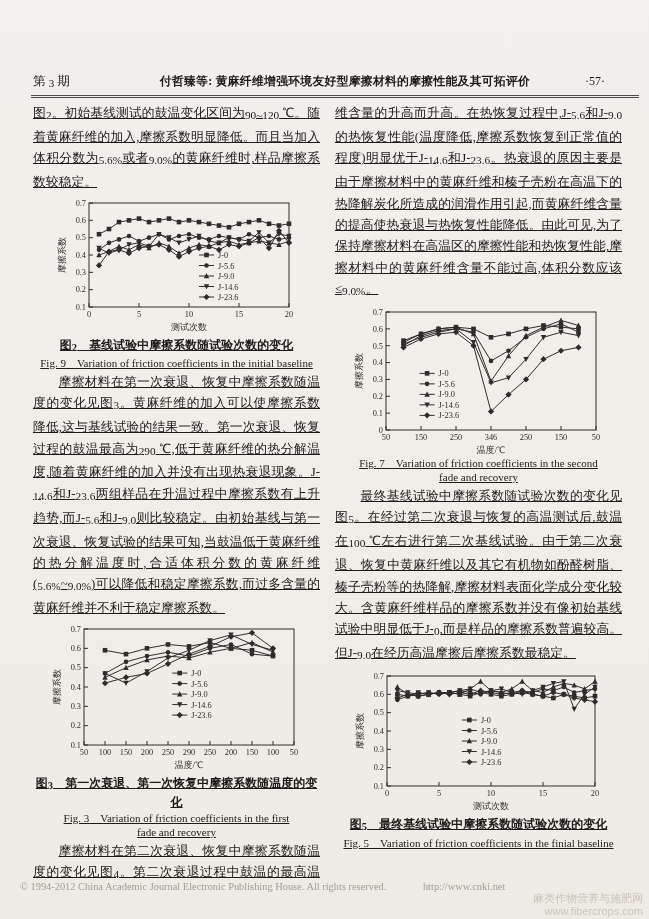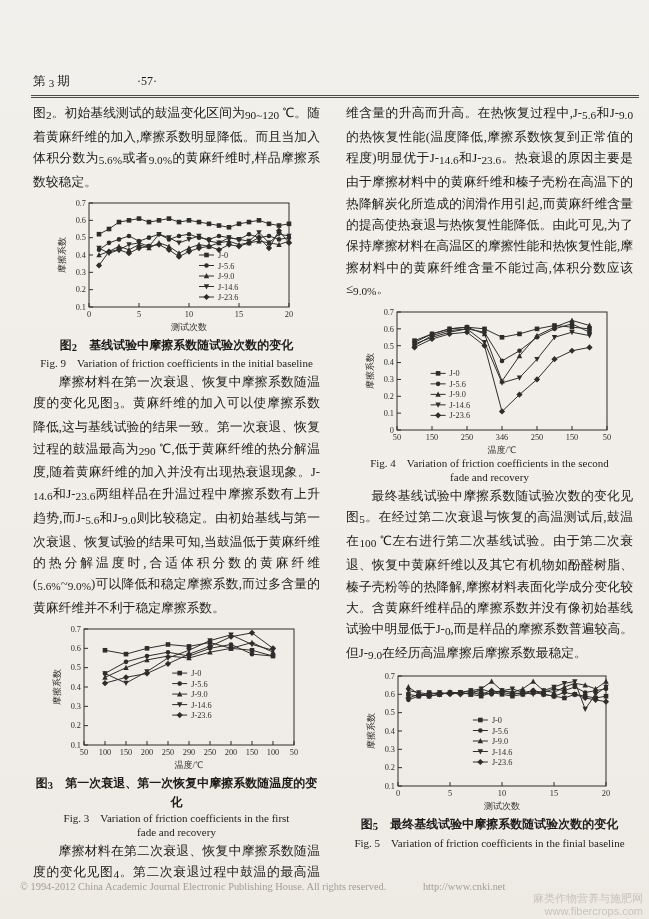--- a/index.html
+++ b/index.html
@@ -3,24 +3,24 @@
 <meta charset="utf-8">
 <style>
   html,body{margin:0;padding:0;background:#dedcd7;}
   .page{position:relative;width:649px;height:919px;margin:0 auto;overflow:hidden;
         background:linear-gradient(180deg,#f2f0ec 0%,#f1eee9 55%,#eeebe5 100%);
         font-family:"Liberation Serif",serif;color:#1d1c1a;padding-left:15px;}
   
   .hdr{position:absolute;top:73px;left:33px;right:27px;display:flex;align-items:baseline;}
   .hdr .issue{width:72px;font-size:12.5px;}
   .hdr .rtitle{flex:1;text-align:center;font-size:11.8px;font-weight:700;letter-spacing:.3px;}
-  .hdr .pgno{width:52px;text-align:right;font-size:12px;}
+  .hdr .pgno{width:52px;font-size:12px;}
   .hdr-rule{position:absolute;top:95px;left:31px;right:25px;border-top:3px double #4f4d49;}
   
-  .cols{position:absolute;top:103px;left:33px;right:27px;bottom:32px;display:flex;gap:26px;}
+  .cols{position:absolute;top:103px;left:33px;right:27px;bottom:32px;display:flex;gap:15px;text-decoration:underline;}
   .col{width:287px;overflow:hidden;}
   p.body{margin:0;font-size:12.8px;line-height:21.4px;text-align:justify;text-indent:2em;}
   p.body.noind{text-indent:0;}
   .num{font-size:.88em;vertical-align:-0.22em;}
   figure{margin:3px 0 2px;text-align:center;}
   .cap-zh{font-size:12px;font-weight:700;line-height:17px;margin-top:4px;}
   .cap-en{font-size:11px;line-height:14px;color:#23221f;}
   svg.chart{display:block;margin:0 auto;font-family:"Liberation Serif",serif;}
   
   .ftr{position:absolute;left:20px;right:6px;bottom:27px;font-size:10.4px;color:#a29c93;
@@ -29,20 +29,21 @@
   .wmark{position:absolute;right:21px;bottom:1px;text-align:right;color:#c9c4bb;
          font-size:11px;line-height:13px;font-family:"Liberation Sans",sans-serif;}
 </style>
 </head>
 <body>
 
 <div class="page">
 
   <div class="hdr">
     <span class="issue">第 <span class="num">3</span> 期</span>
+    <span class="rtitle">付哲臻等: 黄麻纤维增强环境友好型摩擦材料的摩擦性能及其可拓评价</span>
     <span class="pgno">·57·</span>
   </div>
   <div class="hdr-rule"></div>
 
   <div class="cols">
 
     <section class="col">
       <p class="body noind">图<span class="num">2</span>。初始基线测试的鼓温变化区间为<span class="num">90~120</span> ℃。随着黄麻纤维的加入,摩擦系数明显降低。而且当加入体积分数为<span class="num">5.6%</span>或者<span class="num">9.0%</span>的黄麻纤维时,样品摩擦系数较稳定。</p>
 
       <figure>
@@ -423,21 +424,21 @@
             <line x1="66.6" y1="88.36" x2="81.6" y2="88.36" stroke="#2e2d2b"></line>
             <path d="M74.1 85.46000000000001 L76.8 90.66 L71.39999999999999 90.66 Z" fill="#2e2d2b"></path>
             <text x="85.6" y="91.36" font-size="8.3" fill="#2e2d2b">J-9.0</text>
             <line x1="66.6" y1="98.86" x2="81.6" y2="98.86" stroke="#2e2d2b"></line>
             <path d="M74.1 101.75999999999999 L76.8 96.56 L71.39999999999999 96.56 Z" fill="#2e2d2b"></path>
             <text x="85.6" y="101.86" font-size="8.3" fill="#2e2d2b">J-14.6</text>
             <line x1="66.6" y1="109.36" x2="81.6" y2="109.36" stroke="#2e2d2b"></line>
             <path d="M74.1 106.26 L77.19999999999999 109.36 L74.1 112.46 L71 109.36 Z" fill="#2e2d2b"></path>
             <text x="85.6" y="112.36" font-size="8.3" fill="#2e2d2b">J-23.6</text>
           </svg>
-        <div class="cap-en">Fig. 4　Variation of friction coefficients in the second</div>
+        <div class="cap-en">Fig. 7　Variation of friction coefficients in the second</div>
         <div class="cap-en">fade and recovery</div>
       </figure>
 
       <p class="body">最终基线试验中摩擦系数随试验次数的变化见图<span class="num">5</span>。在经过第二次衰退与恢复的高温测试后,鼓温在<span class="num">100</span> ℃左右进行第二次基线试验。由于第二次衰退、恢复中黄麻纤维以及其它有机物如酚醛树脂、榛子壳粉等的热降解,摩擦材料表面化学成分变化较大。含黄麻纤维样品的摩擦系数并没有像初始基线试验中明显低于J-<span class="num">0</span>,而是样品的摩擦系数普遍较高。但J-<span class="num">9.0</span>在经历高温摩擦后摩擦系数最稳定。</p>
 
       <figure>
         <svg class="chart" width="250" height="142">
             <rect x="33" y="6" width="208" height="110" fill="none" stroke="#2e2d2b" stroke-width="1"></rect>
             <line x1="33" y1="116" x2="33" y2="112" stroke="#2e2d2b"></line>
             <text x="33" y="126" text-anchor="middle" font-size="8.3" fill="#2e2d2b">0</text>

